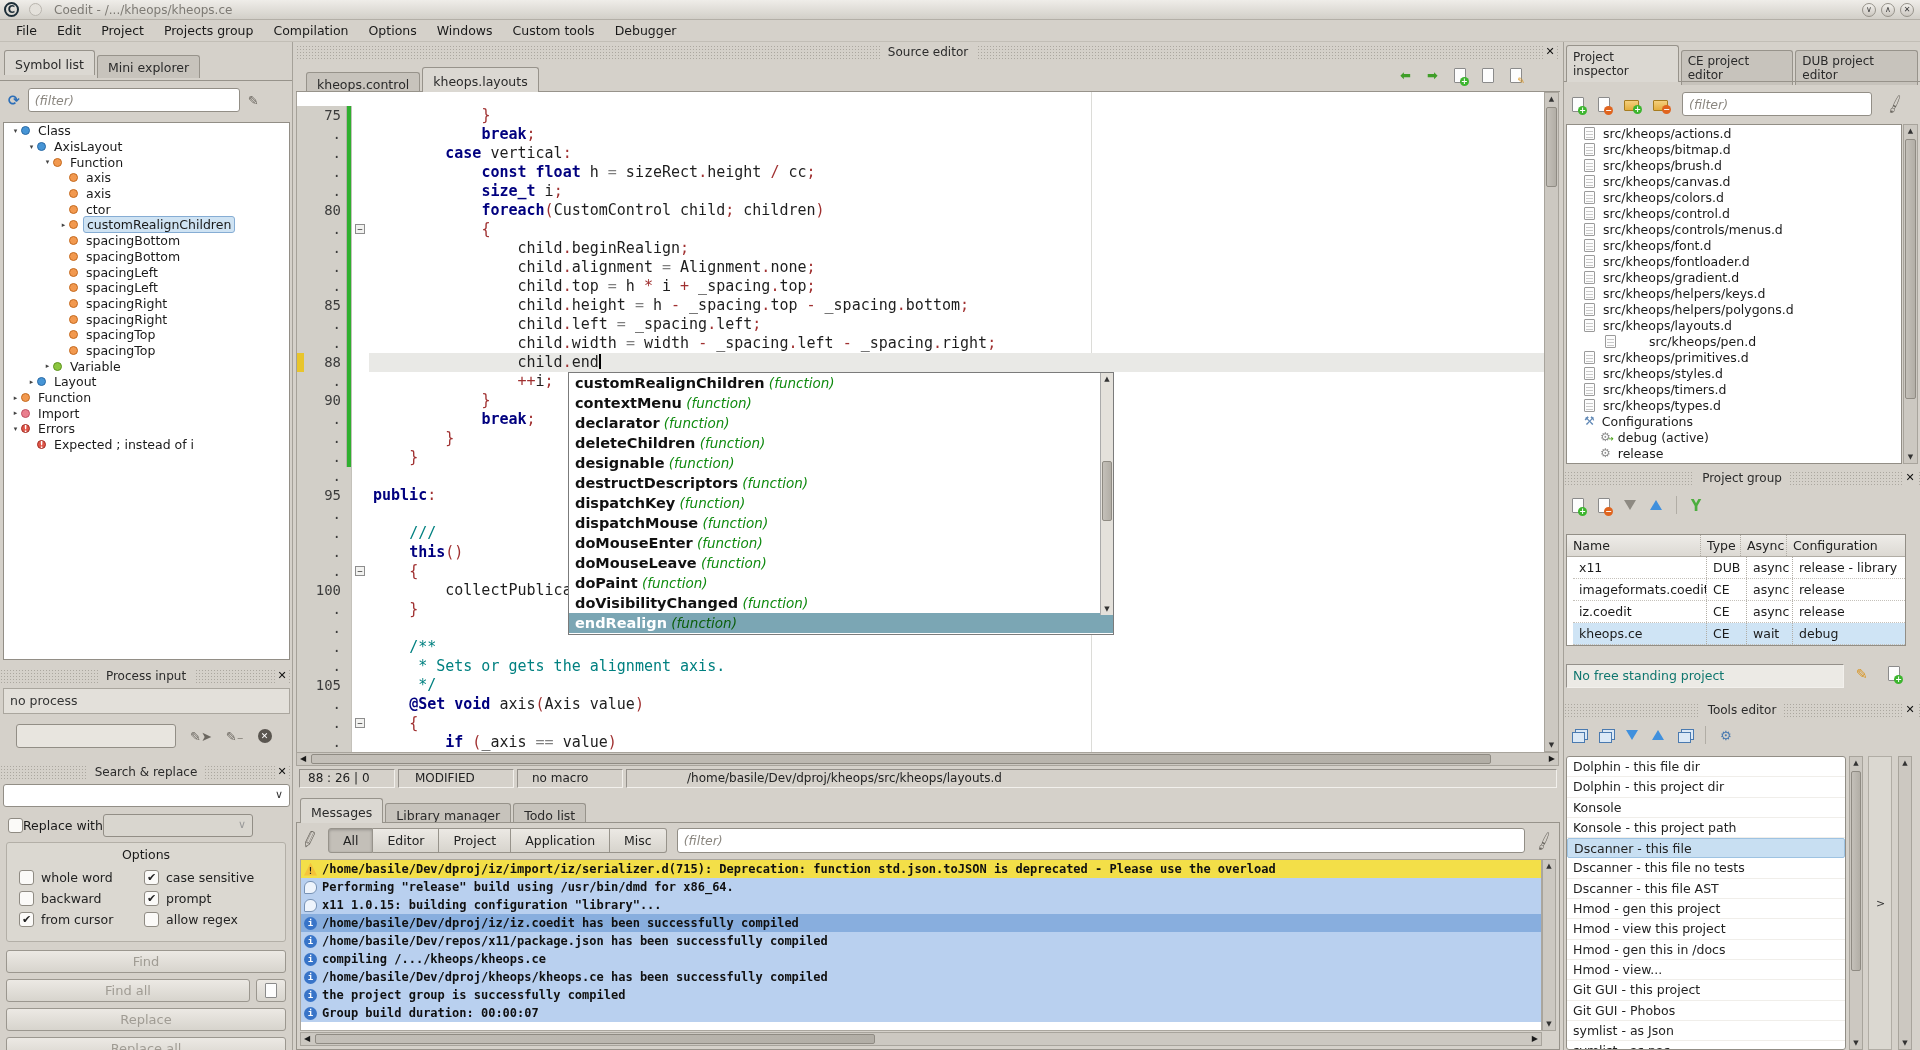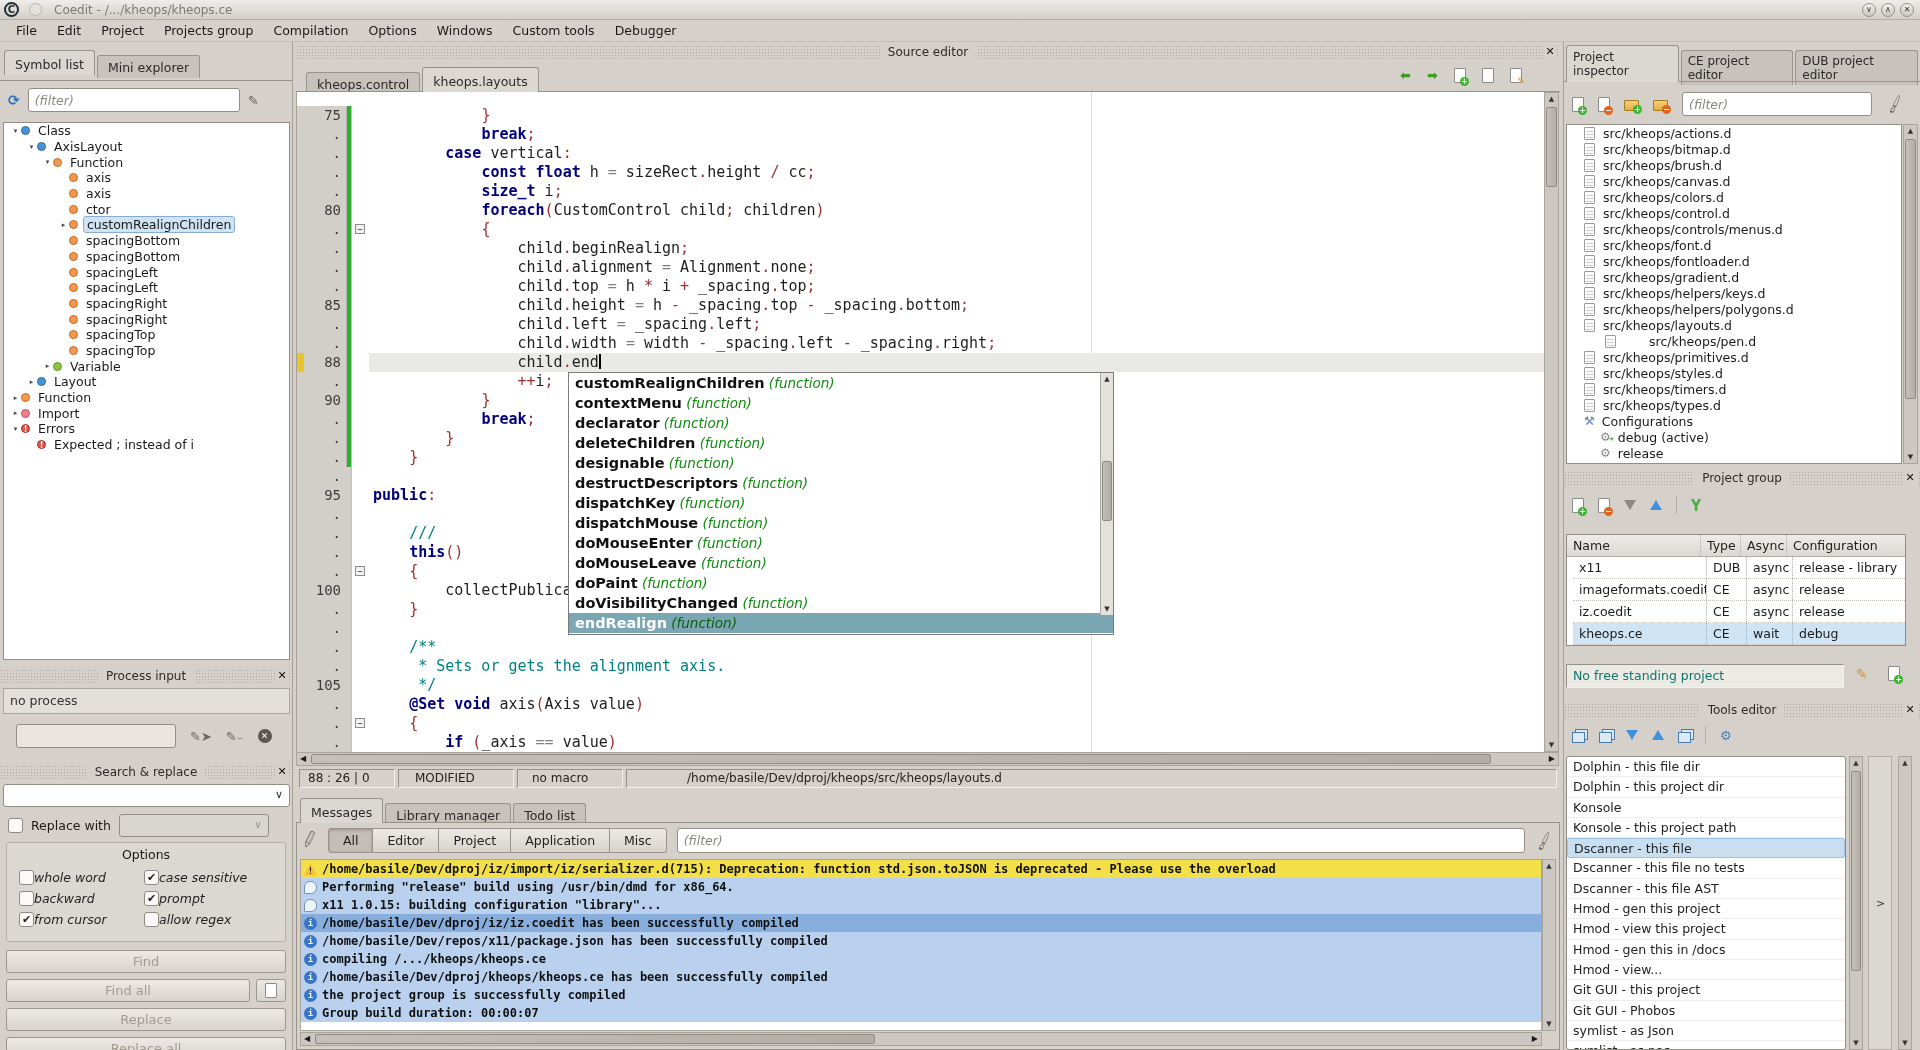--- a/index.html
+++ b/index.html
@@ -36,21 +36,21 @@
   
   .tinput { background:#fff; border:1px solid #928e86; border-radius:3px; height:24px; padding:0 6px; font-size:12.5px;
     font-family:"DejaVu Sans", sans-serif; width:100%; }
   .tinput::placeholder { font-style:italic; color:#8b8780; }
   .combo { background:#fff; border:1px solid #928e86; border-radius:3px; height:23px; position:relative; }
   .combo .chev { position:absolute; right:6px; top:3px; color:#333; font-size:11px; }
   .combo.disabled { background:#d9d6cf; }
   .combo.disabled .chev { color:#999; }
   .gbtn { background:linear-gradient(#ece9e4,#d7d4cd); border:1px solid #9b978f; border-radius:3px;
     color:#a09c94; font-size:13px; text-align:center; }
-  .checkrow { display:flex; align-items:flex-start; font-size:12.5px; color:#222;font-style:italic; }
+  .checkrow { display:flex; align-items:flex-start; gap:7px; font-size:12.5px; color:#222; }
   .cbox { width:15px; height:15px; background:#fbfaf8; border:1px solid #8f8b83; border-radius:3px;
     font-size:11px; line-height:13px; text-align:center; color:#222; font-weight:bold; }
 
   
   .sbv, .sbh { background:#ccc8c1; border:1px solid #a8a49c; position:absolute; }
   .sb-thumb { background:linear-gradient(90deg,#c4c0b9,#b2aea6); border:1px solid #8f8b83; border-radius:2px; position:absolute; }
   .sb-ar { position:absolute; font-size:7px; color:#333; width:100%; text-align:center; }
 
   
   .lpanel { position:absolute; left:0; top:42px; width:293px; height:1008px; border-right:1px solid #a5a199; }
@@ -319,21 +319,21 @@
     <span class="ic-xcirc">✕</span>
   </div>
 
   <div class="phead" style="left:0; top:722px; width:292px;">
     <span class="lbl">Search &amp; replace</span>
     <span class="px">✕</span>
   </div>
   <div class="combo" style="position:absolute; left:3px; top:742px; width:287px;">
     <span class="chev">∨</span>
   </div>
-  <div style="position:absolute; left:8px; top:772px; width:280px; display:flex; align-items:center; gap:8px;">
+  <div style="position:absolute; left:8px; top:772px; width:280px; display:flex; align-items:center; ">
     <span class="cbox"></span>
     <span style="font-size:12.5px;">Replace with</span>
     <div class="combo disabled" style="width:150px;">
       <span class="chev">∨</span>
     </div>
   </div>
   <div style="position:absolute; left:6px; top:800px; width:280px; height:100px; border:1px solid #b3afa7; border-radius:3px; background:#dbd8d1;">
     <div style="text-align:center; font-size:12.5px; padding-top:4px;">Options</div>
     <div id="search-options" style="display:grid; grid-template-columns:125px 135px; row-gap:6px; padding:8px 0 0 12px;">
         <div class="checkrow">

